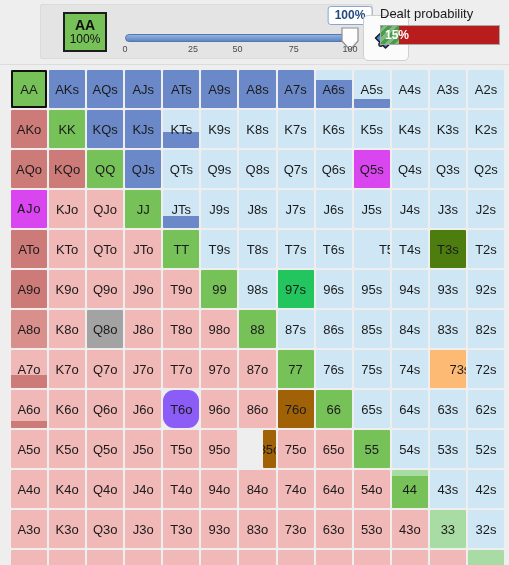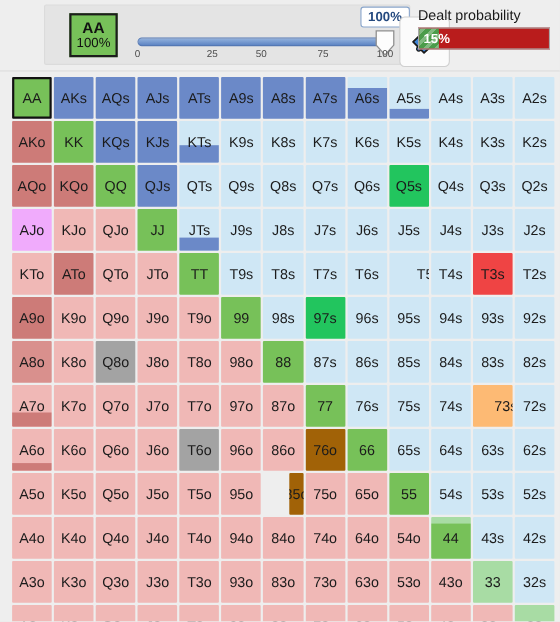--- a/index.html
+++ b/index.html
@@ -338,33 +338,33 @@
       </div>
       <div class="cell" style="background: rgb(207, 231, 245);">
         <span class="lbl">Q8s</span>
       </div>
       <div class="cell" style="background: rgb(207, 231, 245);">
         <span class="lbl">Q7s</span>
       </div>
       <div class="cell" style="background: rgb(207, 231, 245);">
         <span class="lbl">Q6s</span>
       </div>
-      <div class="cell" style="background: #22c55e;">
+      <div class="cell" style="background: #d946ef;">
         <span class="lbl">Q5s</span>
       </div>
       <div class="cell" style="background: rgb(207, 231, 245);">
         <span class="lbl">Q4s</span>
       </div>
       <div class="cell" style="background: rgb(207, 231, 245);">
         <span class="lbl">Q3s</span>
       </div>
       <div class="cell" style="background: rgb(207, 231, 245);">
         <span class="lbl">Q2s</span>
       </div>
-      <div class="cell" style="background: #f0abfc;">
+      <div class="cell" style="background: #d946ef; font-family: Liberation Mono, monospace;">
         <span class="lbl">AJo</span>
       </div>
       <div class="cell" style="background: rgb(240, 184, 182);">
         <span class="lbl">KJo</span>
       </div>
       <div class="cell" style="background: rgb(240, 184, 182);">
         <span class="lbl">QJo</span>
       </div>
       <div class="cell" style="background: rgb(119, 193, 89);">
         <span class="lbl">JJ</span>
@@ -390,27 +390,27 @@
       </div>
       <div class="cell" style="background: rgb(207, 231, 245);">
         <span class="lbl">J4s</span>
       </div>
       <div class="cell" style="background: rgb(207, 231, 245);">
         <span class="lbl">J3s</span>
       </div>
       <div class="cell" style="background: rgb(207, 231, 245);">
         <span class="lbl">J2s</span>
       </div>
-      <div class="cell" style="background: rgb(240, 184, 182);">
-        <span class="lbl">KTo</span>
-      </div>
       <div class="cell" style="background: rgb(205, 123, 120);">
         <span class="lbl">ATo</span>
       </div>
       <div class="cell" style="background: rgb(240, 184, 182);">
+        <span class="lbl">KTo</span>
+      </div>
+      <div class="cell" style="background: rgb(240, 184, 182);">
         <span class="lbl">QTo</span>
       </div>
       <div class="cell" style="background: rgb(240, 184, 182);">
         <span class="lbl">JTo</span>
       </div>
       <div class="cell" style="background: rgb(119, 193, 89);">
         <span class="lbl">TT</span>
       </div>
       <div class="cell" style="background: rgb(207, 231, 245);">
         <span class="lbl">T9s</span>
@@ -423,21 +423,21 @@
       </div>
       <div class="cell" style="background: rgb(207, 231, 245);">
         <span class="lbl">T6s</span>
       </div>
       <div class="cell" style="background: rgb(207, 231, 245); padding-left: 36px;">
         <span class="lbl">T5s</span>
       </div>
       <div class="cell" style="background: rgb(207, 231, 245);">
         <span class="lbl">T4s</span>
       </div>
-      <div class="cell" style="background: #ef4444;">
+      <div class="cell" style="background: #4d7c0f;">
         <span class="lbl">T3s</span>
       </div>
       <div class="cell" style="background: rgb(207, 231, 245);">
         <span class="lbl">T2s</span>
       </div>
       <div class="cell" style="background: rgb(205, 123, 120);">
         <span class="lbl">A9o</span>
       </div>
       <div class="cell" style="background: rgb(240, 184, 182);">
         <span class="lbl">K9o</span>
@@ -560,21 +560,21 @@
       </div>
       <div class="cell" style="background: rgb(240, 184, 182);">
         <span class="lbl">K6o</span>
       </div>
       <div class="cell" style="background: rgb(240, 184, 182);">
         <span class="lbl">Q6o</span>
       </div>
       <div class="cell" style="background: rgb(240, 184, 182);">
         <span class="lbl">J6o</span>
       </div>
-      <div class="cell" style="background: #a3a3a3;">
+      <div class="cell" style="background: #8b5cf6; border-radius: 11px;">
         <span class="lbl">T6o</span>
       </div>
       <div class="cell" style="background: rgb(240, 184, 182);">
         <span class="lbl">96o</span>
       </div>
       <div class="cell" style="background: rgb(240, 184, 182);">
         <span class="lbl">86o</span>
       </div>
       <div class="cell" style="background: #a16207;">
         <span class="lbl">76o</span>

